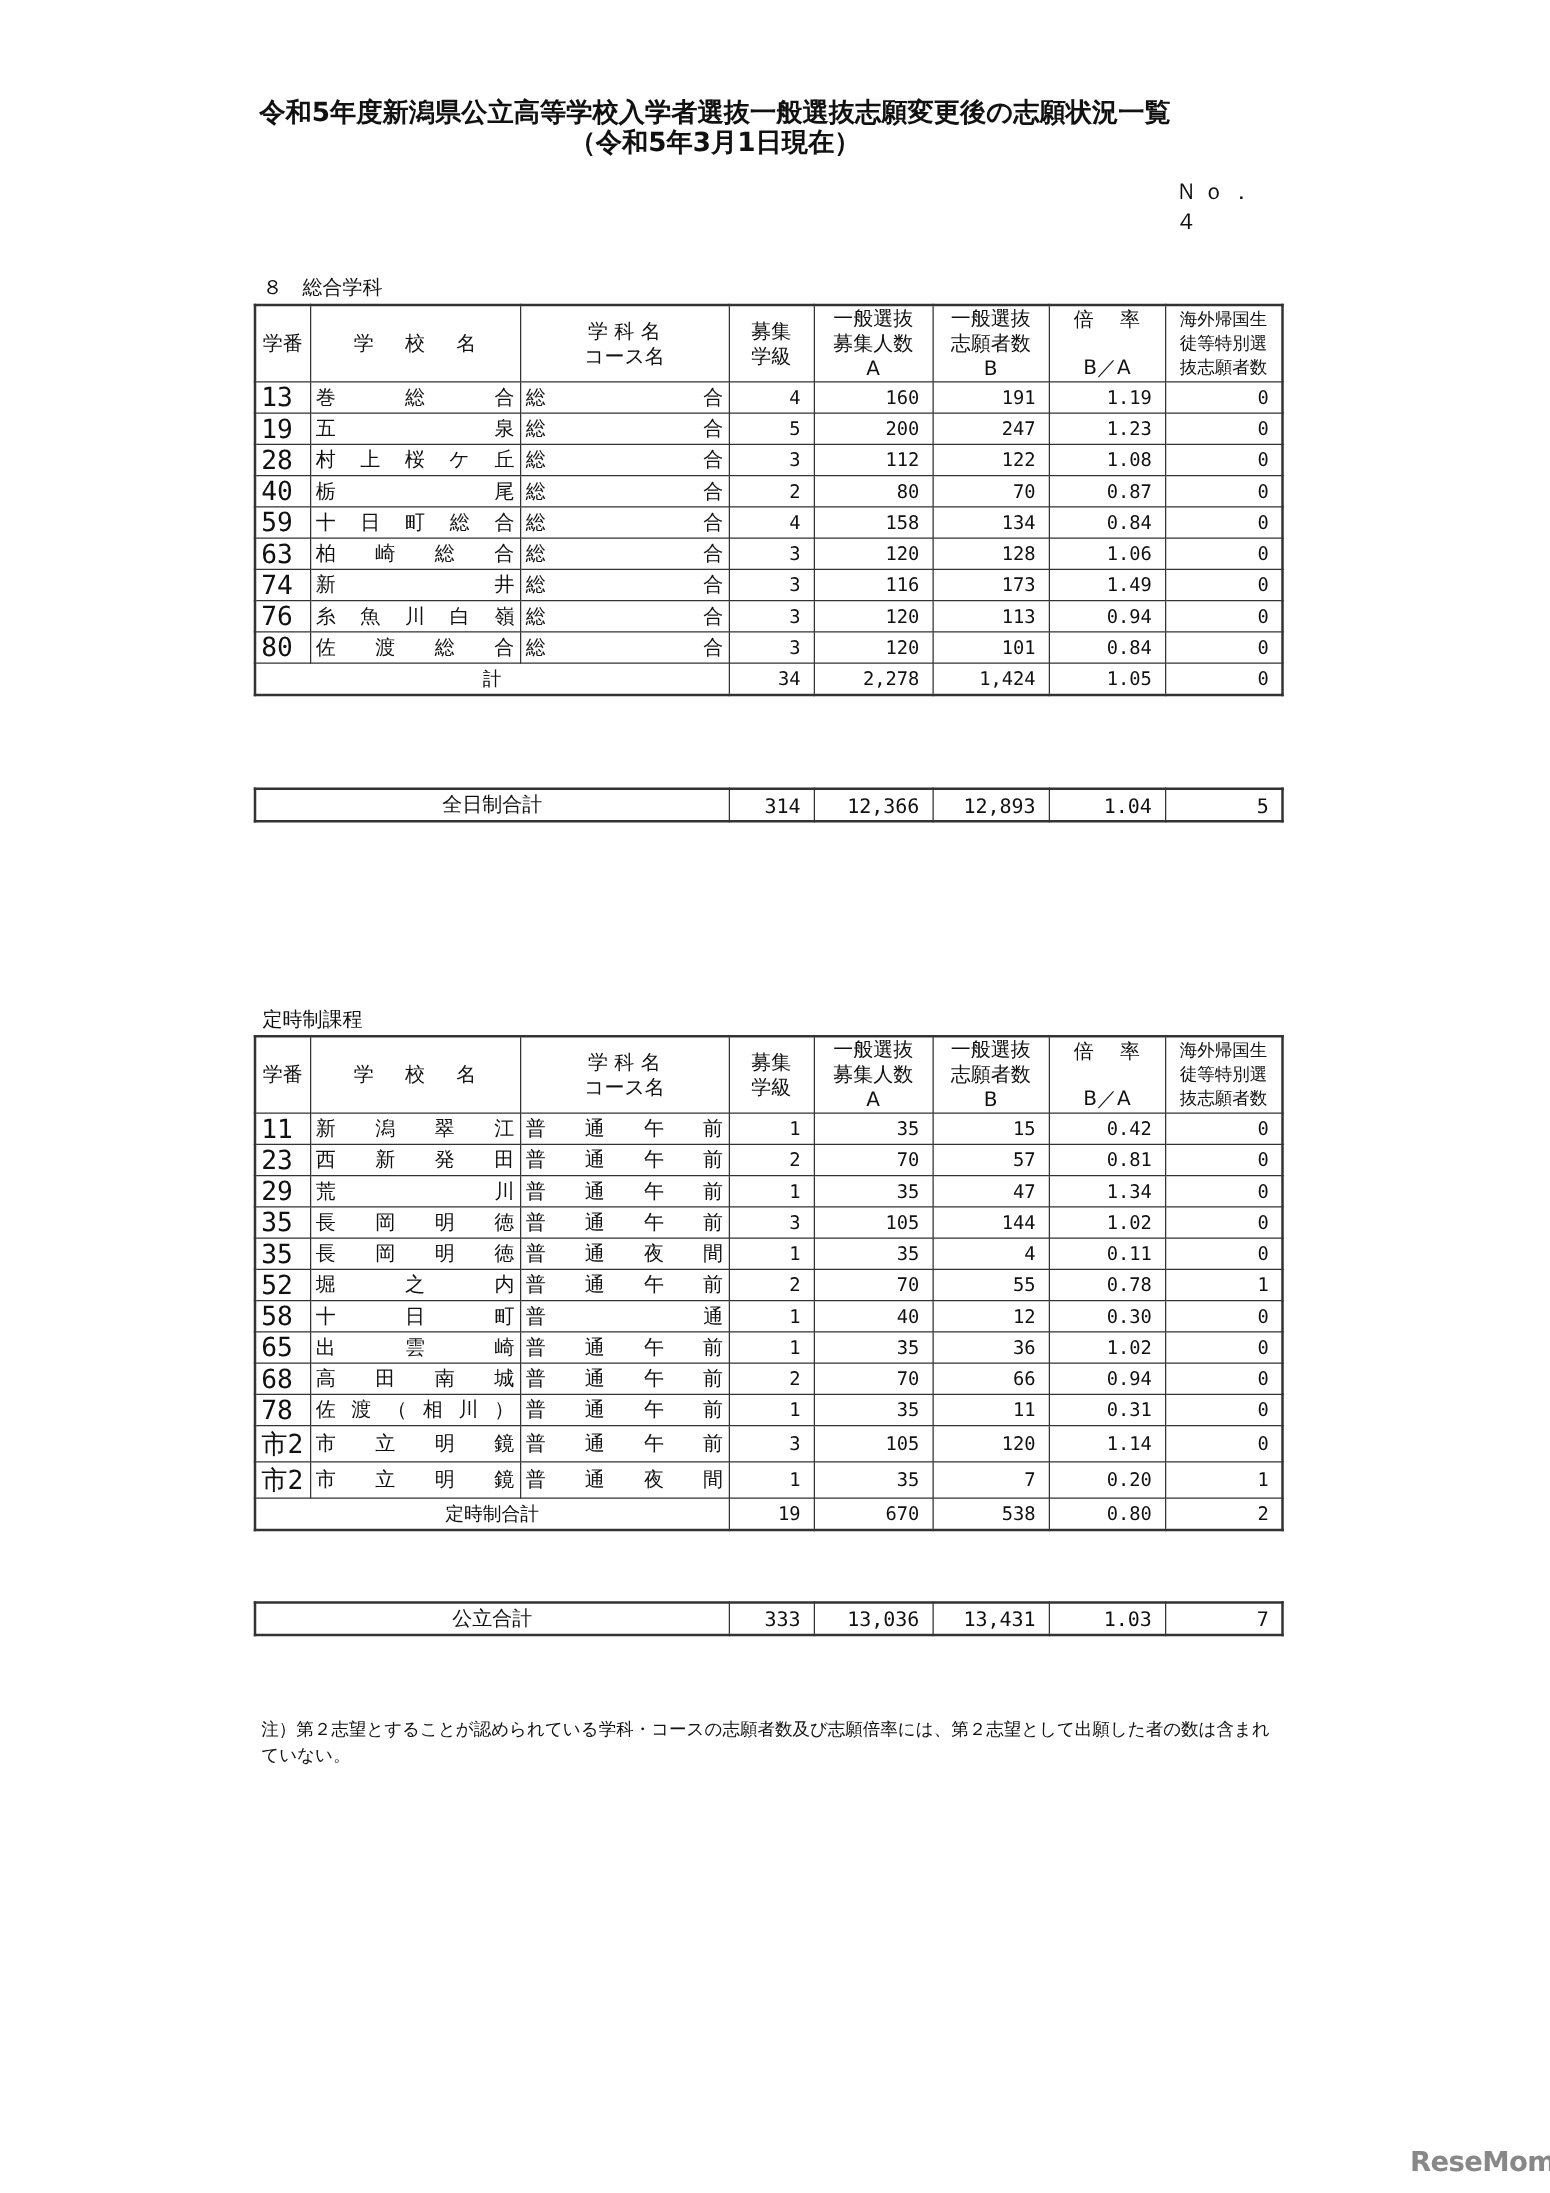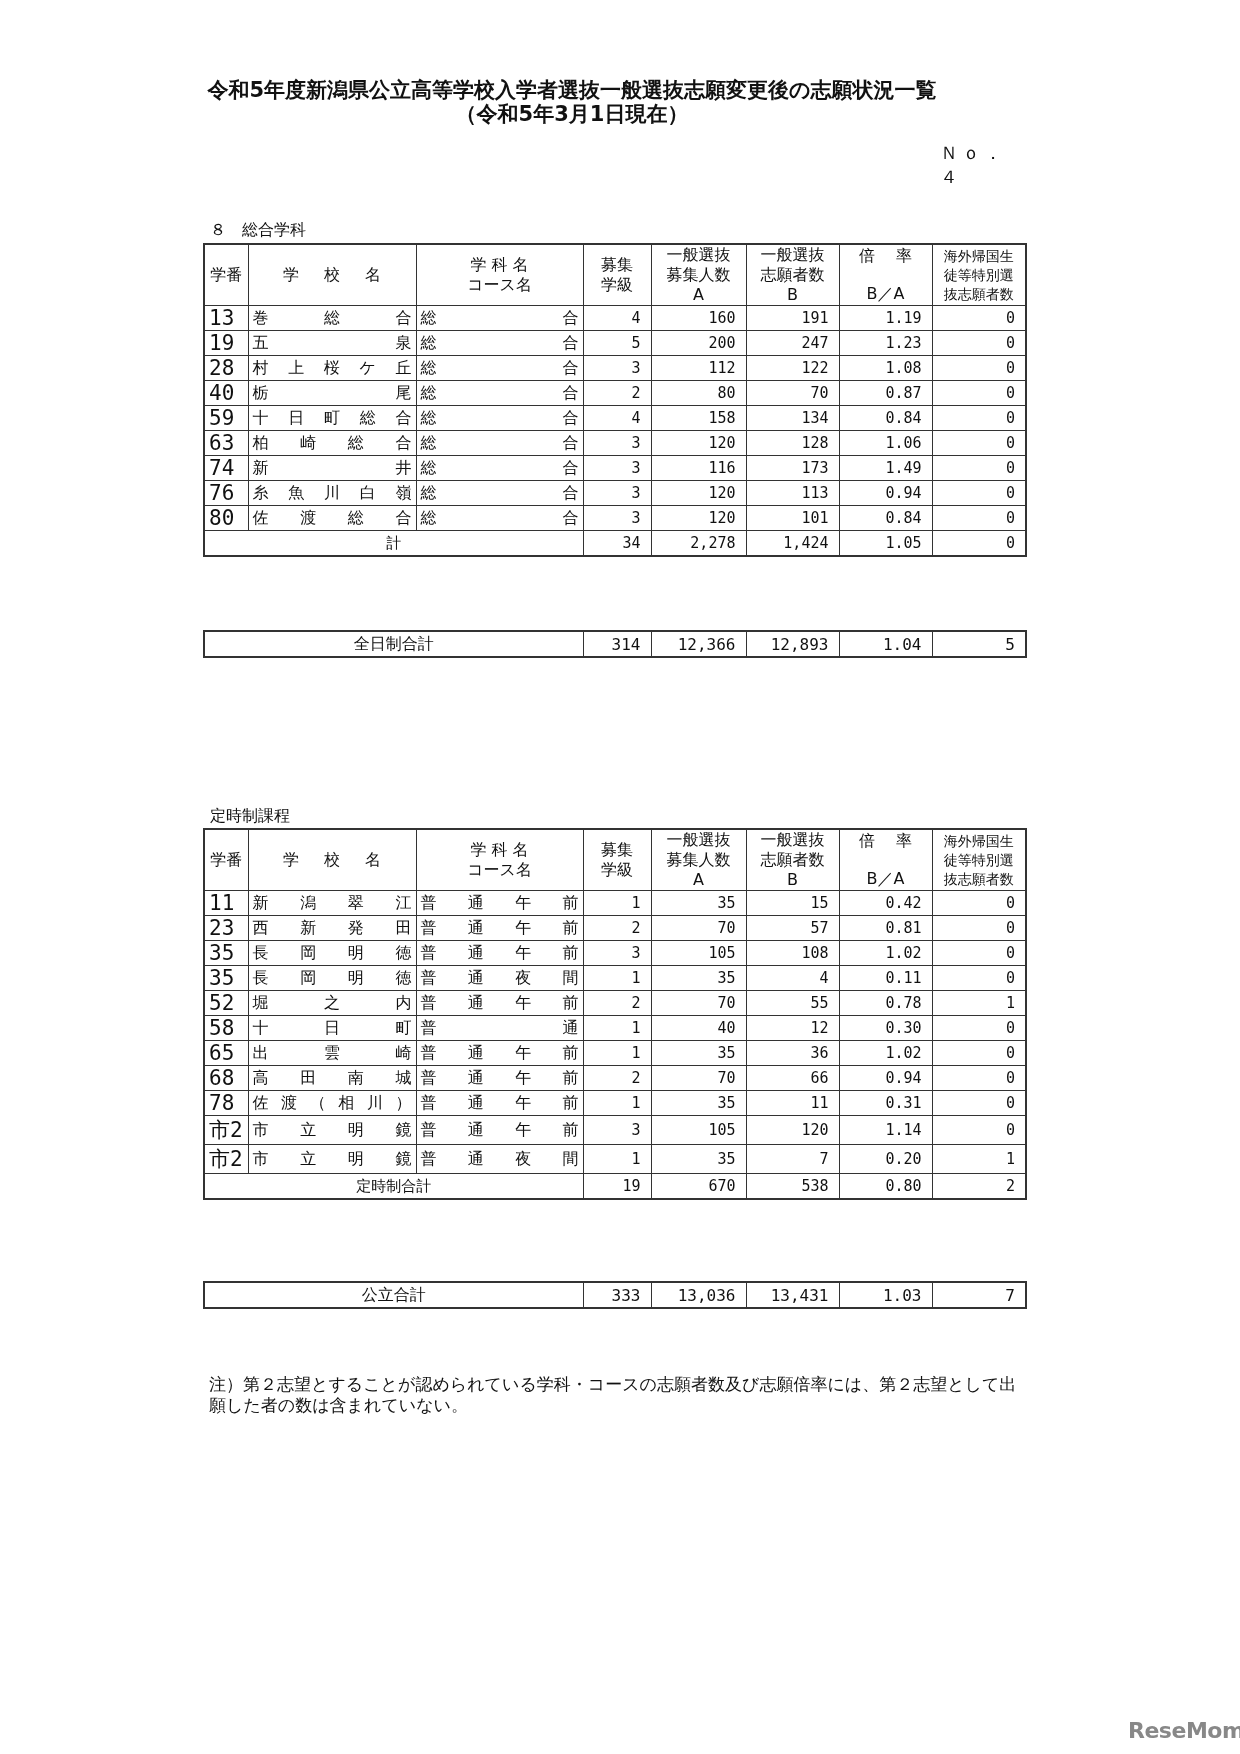--- a/index.html
+++ b/index.html
@@ -13,21 +13,21 @@
   table.grid td, table.grid th { border:1px solid #333; padding:0 4px; height:24px; font-weight:normal; white-space:nowrap; overflow:hidden; }
   table.grid { border:2px solid #333; }
   .hdr th { height:85px; vertical-align:middle; line-height:20px; font-size:16px; }
   .num { text-align:right; font-family:"DejaVu Sans Mono", monospace; font-size:15px; padding-right:10px !important; }
   .code { text-align:left; font-family:"DejaVu Sans Mono", monospace; font-size:21px; }
   .school, .course { font-size:16px; }
   .spread { display:flex; justify-content:space-between; }
   .center { text-align:center; }
   .total-row td { height:24px; }
   .bigtotal td { height:48px; font-size:16px; }
-  .note { position:absolute; left:209px; top:1374px; width:820px; font-size:17px; line-height:21px; }
+  .note { position:absolute; left:209px; top:1374px; width:820px; font-size:14px; line-height:21px; }
   .logo { position:absolute; left:1128px; top:1718px; font-size:22px; font-weight:bold; color:#888; letter-spacing:-0.5px; font-family:"DejaVu Sans", sans-serif; }
   .hdr-small { font-size:14px !important; line-height:19px !important;margin-top:27px; }
 </style>
 </head>
 <body>
 
 <div class="title t1">令和5年度新潟県公立高等学校入学者選抜一般選抜志願変更後の志願状況一覧</div>
 <div class="title t2">（令和5年3月1日現在）</div>
 <div class="pageno">Ｎｏ．４</div>
 
@@ -405,40 +405,62 @@
             <span>前</span>
           </div>
         </td>
         <td class="num">2</td>
         <td class="num">70</td>
         <td class="num">57</td>
         <td class="num">0.81</td>
         <td class="num">0</td>
       </tr>
       <tr>
+        <td class="code">29</td>
+        <td class="school">
+          <div class="spread">
+            <span>荒</span>
+            <span>川</span>
+          </div>
+        </td>
+        <td class="course">
+          <div class="spread">
+            <span>普</span>
+            <span>通</span>
+            <span>午</span>
+            <span>前</span>
+          </div>
+        </td>
+        <td class="num">1</td>
+        <td class="num">35</td>
+        <td class="num">47</td>
+        <td class="num">1.34</td>
+        <td class="num">0</td>
+      </tr>
+      <tr>
         <td class="code">35</td>
         <td class="school">
           <div class="spread">
             <span>長</span>
             <span>岡</span>
             <span>明</span>
             <span>徳</span>
           </div>
         </td>
         <td class="course">
           <div class="spread">
             <span>普</span>
             <span>通</span>
             <span>午</span>
             <span>前</span>
           </div>
         </td>
         <td class="num">3</td>
         <td class="num">105</td>
-        <td class="num">108</td>
+        <td class="num">144</td>
         <td class="num">1.02</td>
         <td class="num">0</td>
       </tr>
       <tr>
         <td class="code">35</td>
         <td class="school">
           <div class="spread">
             <span>長</span>
             <span>岡</span>
             <span>明</span>

